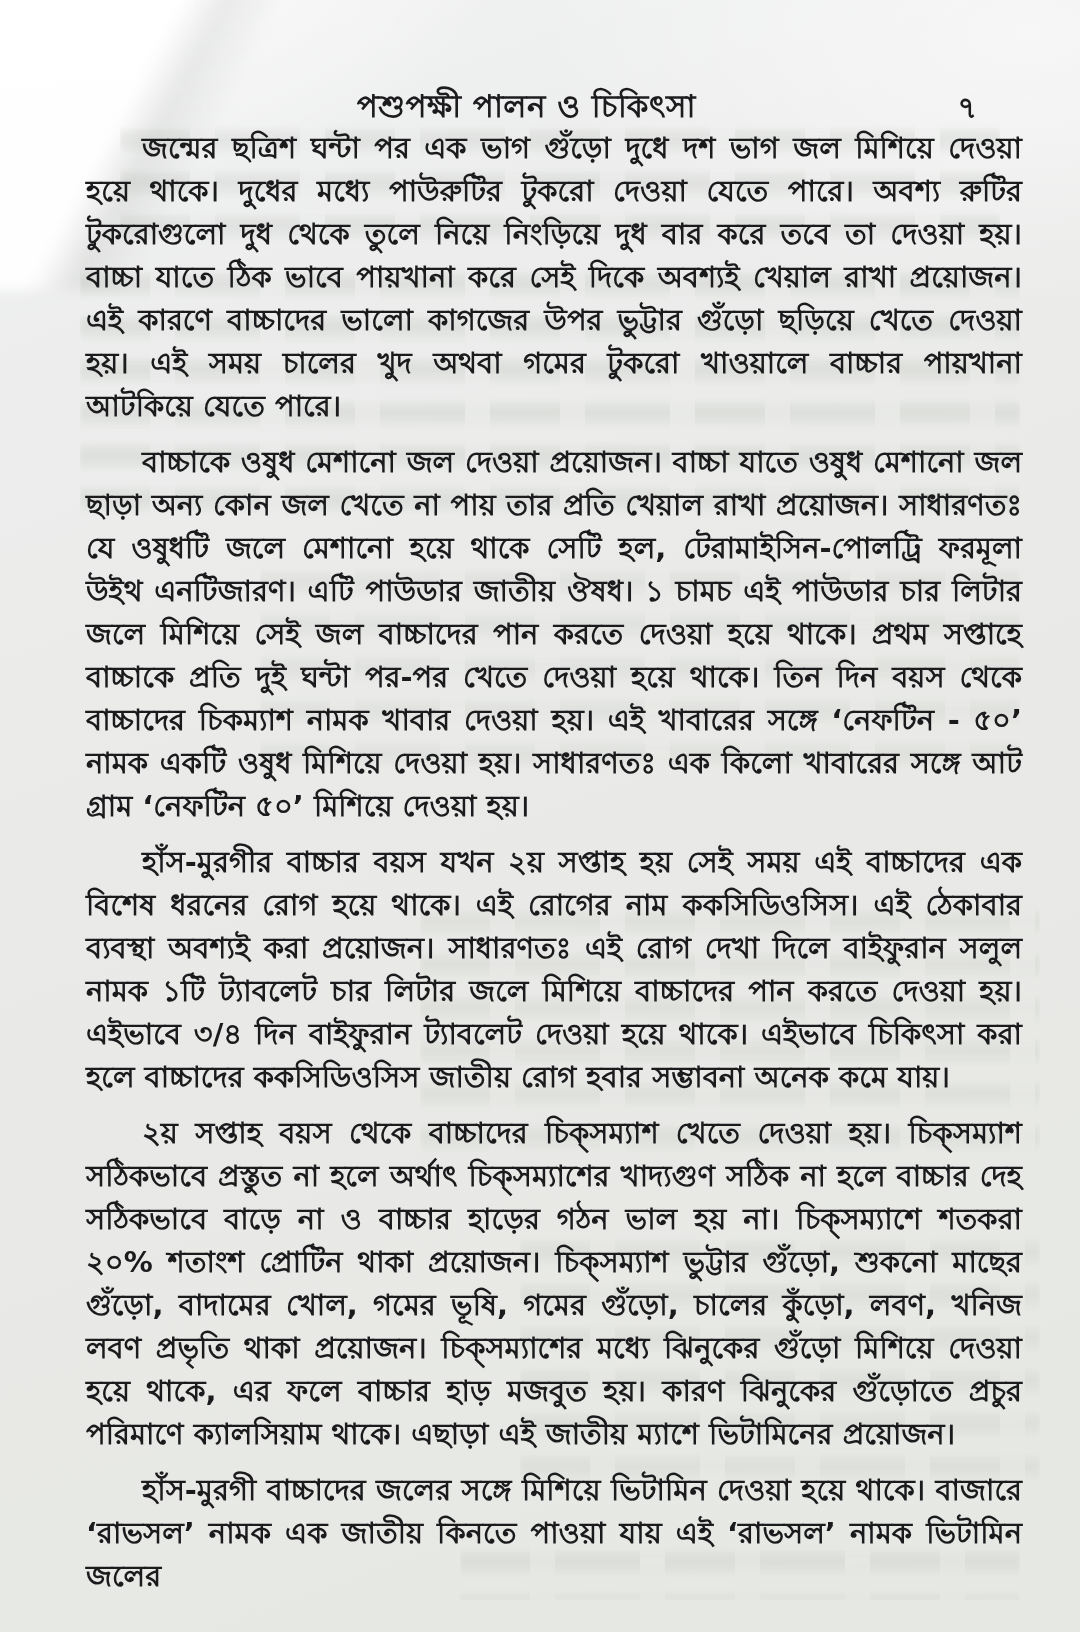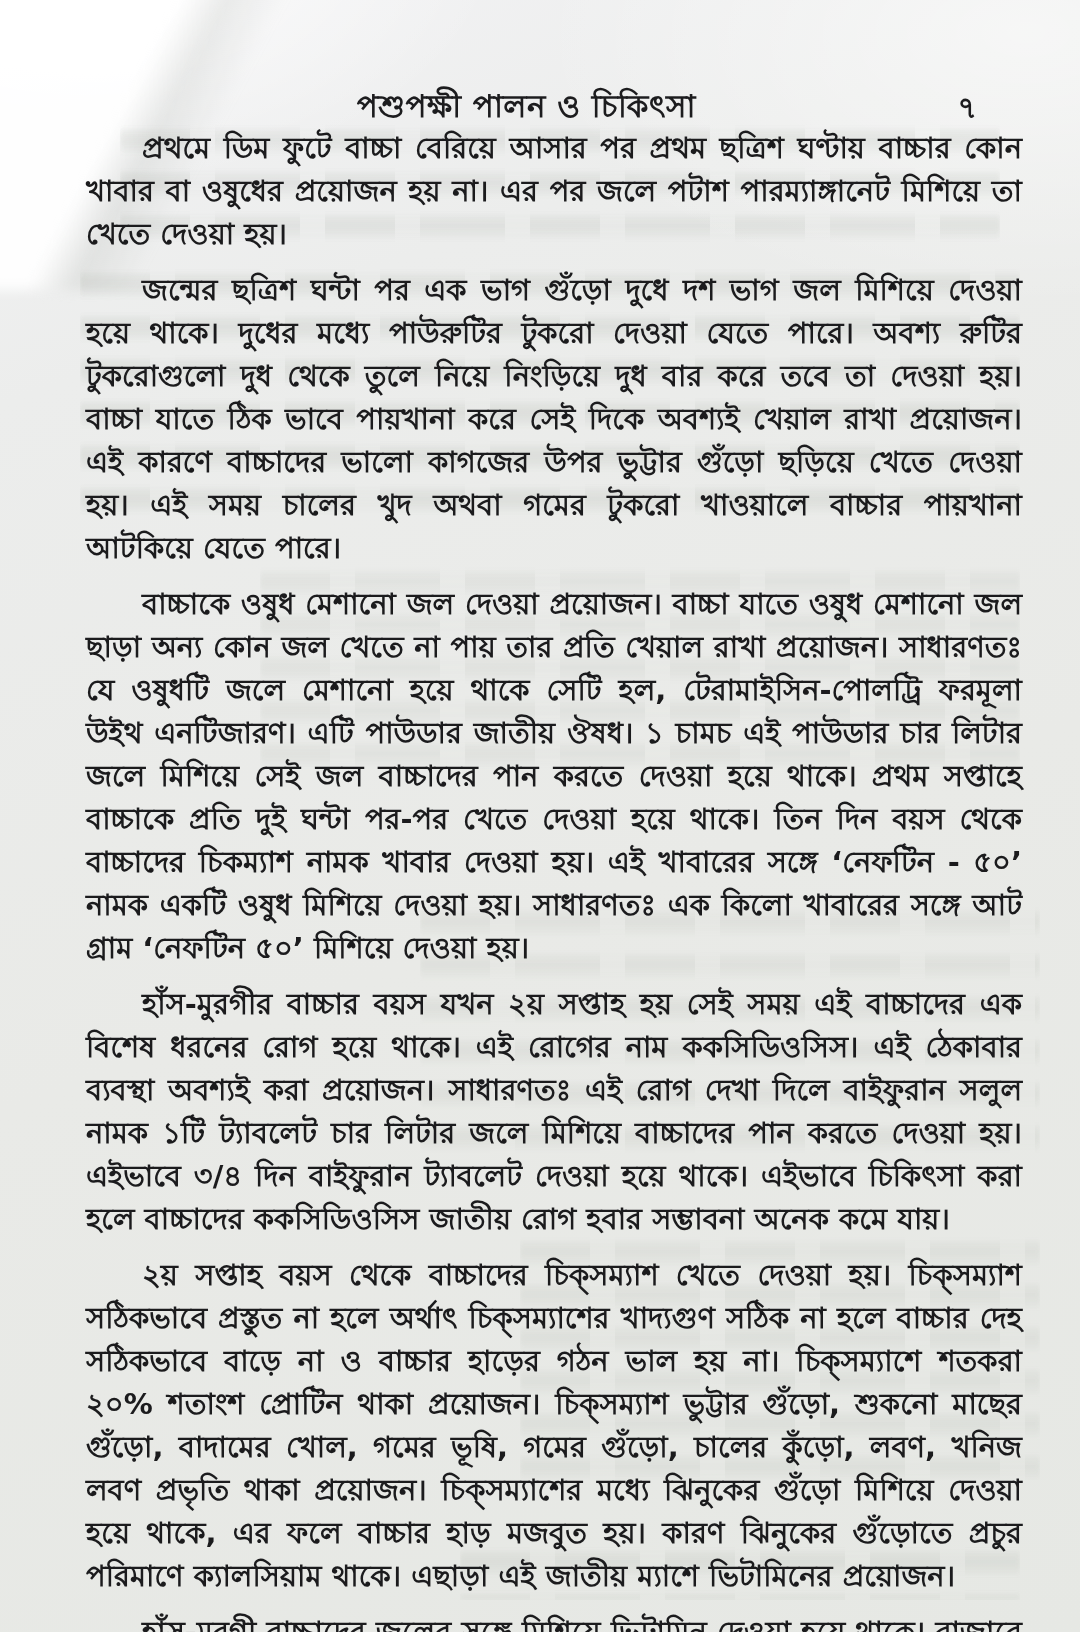--- a/index.html
+++ b/index.html
@@ -108,21 +108,20 @@
   <div class="ghost g4"></div>
   <div class="ghost g5"></div>
   <div class="ghost g6"></div>
 
   <div class="header">
     <h1 class="title">পশুপক্ষী পালন ও চিকিৎসা</h1>
     <span class="pageno">৭</span>
   </div>
 
   <main class="content">
-    <p>প্রথমে ডিম ফুটে বাচ্চা বেরিয়ে আসার পর প্রথম ছত্রিশ ঘণ্টায় বাচ্চার কোন খাবার বা ওষুধের প্রয়োজন হয় না। এর পর জলে পটাশ পারম্যাঙ্গানেট মিশিয়ে তা খেতে দেওয়া হয়।</p>
     <p>জন্মের ছত্রিশ ঘন্টা পর এক ভাগ গুঁড়ো দুধে দশ ভাগ জল মিশিয়ে দেওয়া হয়ে থাকে। দুধের মধ্যে পাউরুটির টুকরো দেওয়া যেতে পারে। অবশ্য রুটির টুকরোগুলো দুধ থেকে তুলে নিয়ে নিংড়িয়ে দুধ বার করে তবে তা দেওয়া হয়। বাচ্চা যাতে ঠিক ভাবে পায়খানা করে সেই দিকে অবশ্যই খেয়াল রাখা প্রয়োজন। এই কারণে বাচ্চাদের ভালো কাগজের উপর ভুট্টার গুঁড়ো ছড়িয়ে খেতে দেওয়া হয়। এই সময় চালের খুদ অথবা গমের টুকরো খাওয়ালে বাচ্চার পায়খানা আটকিয়ে যেতে পারে।</p>
     <p>বাচ্চাকে ওষুধ মেশানো জল দেওয়া প্রয়োজন। বাচ্চা যাতে ওষুধ মেশানো জল ছাড়া অন্য কোন জল খেতে না পায় তার প্রতি খেয়াল রাখা প্রয়োজন। সাধারণতঃ যে ওষুধটি জলে মেশানো হয়ে থাকে সেটি হল, টেরামাইসিন-পোলট্রি ফরমূলা উইথ এনটিজারণ। এটি পাউডার জাতীয় ঔষধ। ১ চামচ এই পাউডার চার লিটার জলে মিশিয়ে সেই জল বাচ্চাদের পান করতে দেওয়া হয়ে থাকে। প্রথম সপ্তাহে বাচ্চাকে প্রতি দুই ঘন্টা পর-পর খেতে দেওয়া হয়ে থাকে। তিন দিন বয়স থেকে বাচ্চাদের চিকম্যাশ নামক খাবার দেওয়া হয়। এই খাবারের সঙ্গে ‘নেফটিন - ৫০’ নামক একটি ওষুধ মিশিয়ে দেওয়া হয়। সাধারণতঃ এক কিলো খাবারের সঙ্গে আট গ্রাম ‘নেফটিন ৫০’ মিশিয়ে দেওয়া হয়।</p>
     <p>হাঁস-মুরগীর বাচ্চার বয়স যখন ২য় সপ্তাহ হয় সেই সময় এই বাচ্চাদের এক বিশেষ ধরনের রোগ হয়ে থাকে। এই রোগের নাম ককসিডিওসিস। এই ঠেকাবার ব্যবস্থা অবশ্যই করা প্রয়োজন। সাধারণতঃ এই রোগ দেখা দিলে বাইফুরান সলুল নামক ১টি ট্যাবলেট চার লিটার জলে মিশিয়ে বাচ্চাদের পান করতে দেওয়া হয়। এইভাবে ৩/৪ দিন বাইফুরান ট্যাবলেট দেওয়া হয়ে থাকে। এইভাবে চিকিৎসা করা হলে বাচ্চাদের ককসিডিওসিস জাতীয় রোগ হবার সম্ভাবনা অনেক কমে যায়।</p>
     <p>২য় সপ্তাহ বয়স থেকে বাচ্চাদের চিক্‌সম্যাশ খেতে দেওয়া হয়। চিক্‌সম্যাশ সঠিকভাবে প্রস্তুত না হলে অর্থাৎ চিক্‌সম্যাশের খাদ্যগুণ সঠিক না হলে বাচ্চার দেহ সঠিকভাবে বাড়ে না ও বাচ্চার হাড়ের গঠন ভাল হয় না। চিক্‌সম্যাশে শতকরা ২০% শতাংশ প্রোটিন থাকা প্রয়োজন। চিক্‌সম্যাশ ভুট্টার গুঁড়ো, শুকনো মাছের গুঁড়ো, বাদামের খোল, গমের ভূষি, গমের গুঁড়ো, চালের কুঁড়ো, লবণ, খনিজ লবণ প্রভৃতি থাকা প্রয়োজন। চিক্‌সম্যাশের মধ্যে ঝিনুকের গুঁড়ো মিশিয়ে দেওয়া হয়ে থাকে, এর ফলে বাচ্চার হাড় মজবুত হয়। কারণ ঝিনুকের গুঁড়োতে প্রচুর পরিমাণে ক্যালসিয়াম থাকে। এছাড়া এই জাতীয় ম্যাশে ভিটামিনের প্রয়োজন।</p>
     <p>হাঁস-মুরগী বাচ্চাদের জলের সঙ্গে মিশিয়ে ভিটামিন দেওয়া হয়ে থাকে। বাজারে ‘রাভসল’ নামক এক জাতীয় কিনতে পাওয়া যায় এই ‘রাভসল’ নামক ভিটামিন জলের</p>
   </main>
 
 </div>
 
 </body></html>

